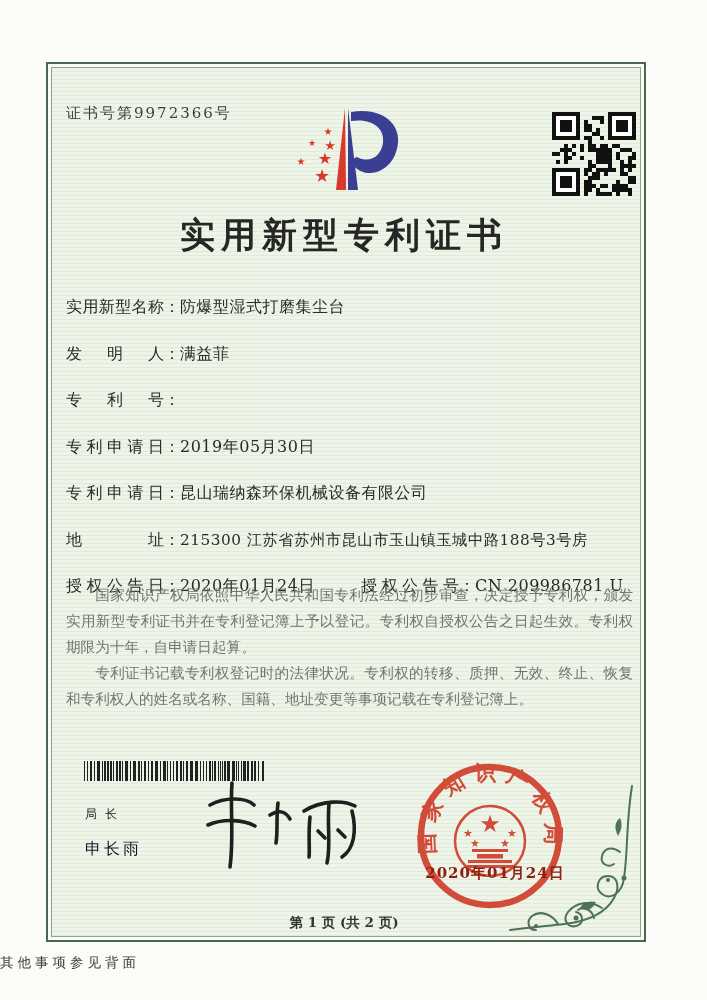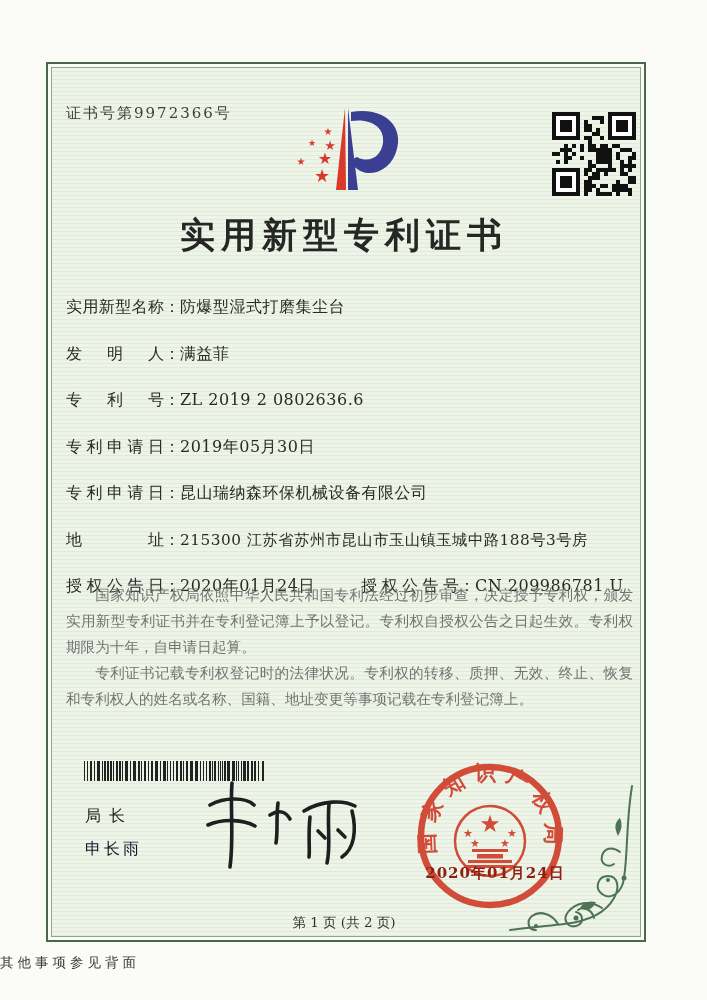--- a/index.html
+++ b/index.html
@@ -37,29 +37,29 @@
     text-align:justify;text-align-last:justify;
   }
   .fcolon{display:inline-block;width:16px;}
   .fvalue{letter-spacing:0.5px;}
   .frow.addr .fvalue{font-size:15.3px;}
   .pair2{margin-left:46px;}
   .paras{left:66px;top:582px;width:567px;font-size:14.6px;line-height:1.78;
     text-align:justify;color:#737373;}
   .paras p{margin:0;text-indent:2em;}
   .barcode-wrap{left:84px;top:761px;}
-  .signer-title{left:85px;top:806px;font-size:16px;letter-spacing:8px;color:#222;}
+  .signer-title{left:85px;top:806px;font-size:12px;letter-spacing:8px;color:#222;}
   .signer-name{left:85px;top:839px;font-size:16px;letter-spacing:3px;color:#0f172a;}
   .signature{left:192px;top:775px;}
   .seal{left:411px;top:757px;opacity:.9;}
   .seal-date{
     left:420px;top:864px;width:150px;text-align:center;
     font-size:15px;font-weight:700;letter-spacing:1px;color:#8e2012;z-index:5;
   }
-  .page-num{left:46px;top:914px;width:596px;text-align:center;font-size:13.5px;color:#333;}
+  .page-num{left:46px;top:914px;width:596px;text-align:center;font-size:13.5px;color:#333;font-weight:bold;}
   .back-note{left:0;top:954px;width:707px;text-align:left;font-size:13.5px;
     letter-spacing:4px;color:#3a3a38;}
   .flourish{right:2px;bottom:2px;}
   svg text.star{font-family:"DejaVu Sans",sans-serif;}
 </style>
 </head>
 <body>
 
 <div class="sheet">
 
@@ -250,21 +250,20 @@
         <span class="fvalue">防爆型湿式打磨集尘台</span>
     </div>
     <div class="frow">
       <span class="flabel">发明人</span>
         <span class="fcolon">：</span>
         <span class="fvalue">满益菲</span>
     </div>
     <div class="frow">
       <span class="flabel">专利号</span>
         <span class="fcolon">：</span>
-        <span class="fvalue">ZL 2019 2 0802636.6</span>
     </div>
     <div class="frow">
       <span class="flabel">专利申请日</span>
         <span class="fcolon">：</span>
         <span class="fvalue">2019年05月30日</span>
     </div>
     <div class="frow">
       <span class="flabel">专利申请日</span>
         <span class="fcolon">：</span>
         <span class="fvalue">昆山瑞纳森环保机械设备有限公司</span>

